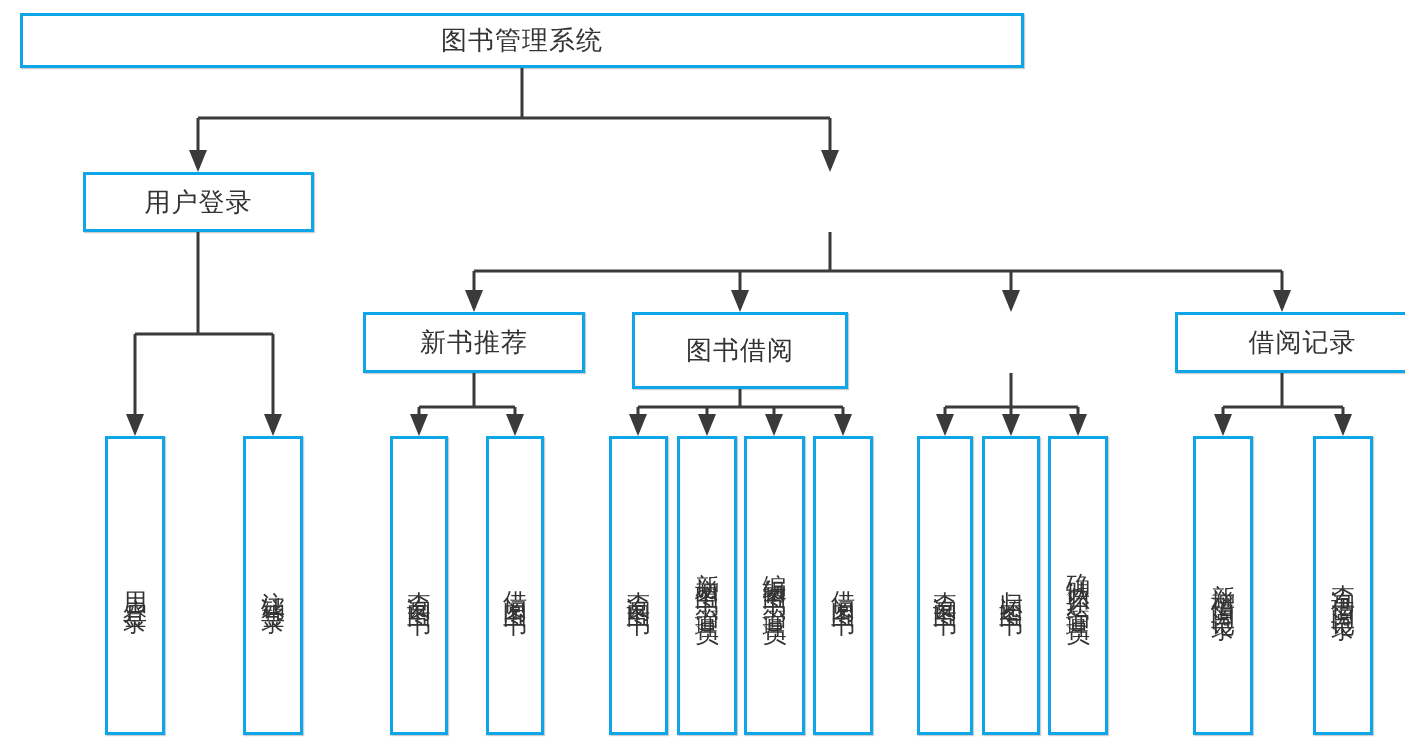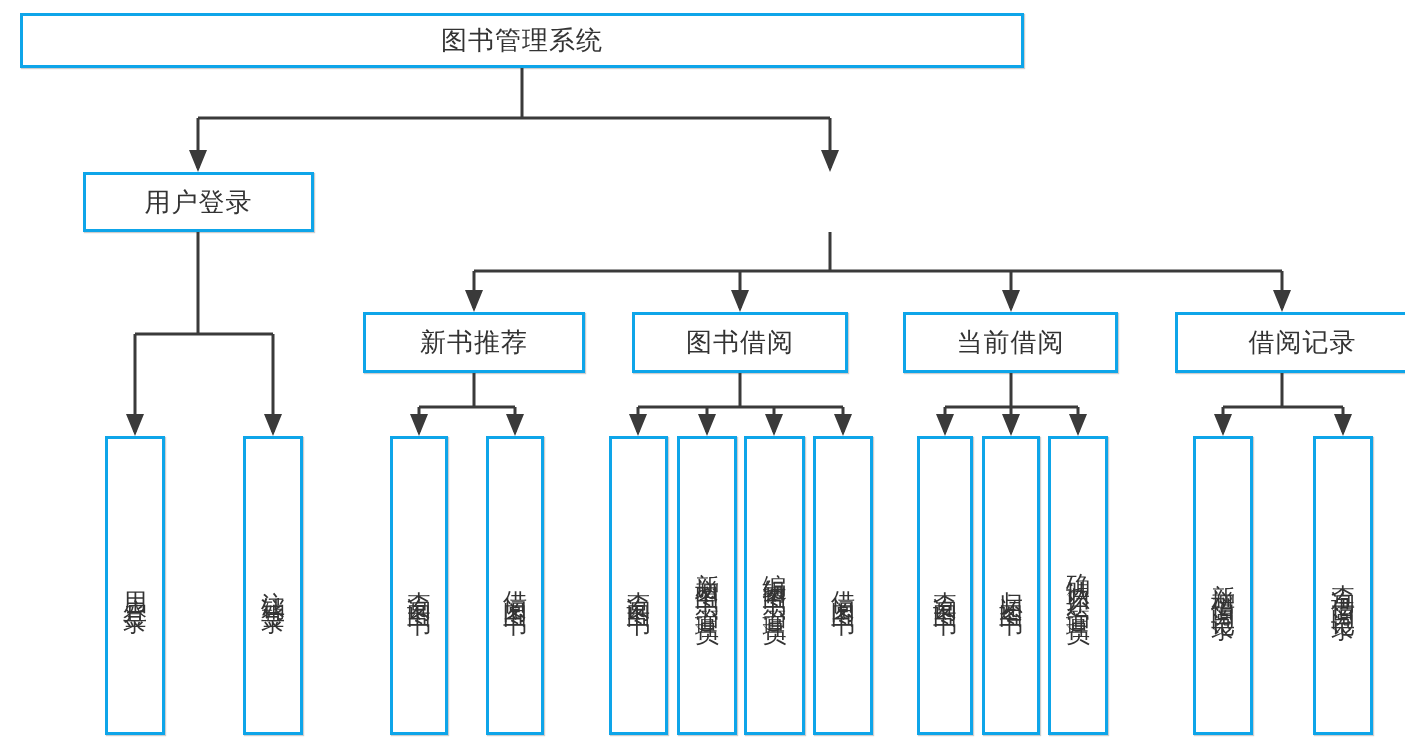--- a/index.html
+++ b/index.html
@@ -89,25 +89,22 @@
     <span>图书管理系统</span>
   </div>
 
   <div class="box" style="left:83px;top:172px;width:231px;height:60px">
     <span>用户登录</span>
   </div>
 
   <div class="box" style="left:363px;top:312px;width:222px;height:61px">
     <span>新书推荐</span>
   </div>
-  <div class="box" style="left:632px;top:312px;width:216px;height:61px">
+  <div class="box" style="left:632px;top:312px;width:216px;height:77px">
     <span>图书借阅</span>
-  </div>
-  <div class="box" style="left:903px;top:312px;width:215px;height:61px">
-    <span>当前借阅</span>
   </div>
   <div class="box" style="left:1175px;top:312px;width:255px;height:61px">
     <span>借阅记录</span>
   </div>
 
   <div class="vbox" style="left:105px;top:436px;width:60px;height:299px">
     <span>用户登录</span>
   </div>
   <div class="vbox" style="left:243px;top:436px;width:60px;height:299px">
     <span>注销登录</span>

